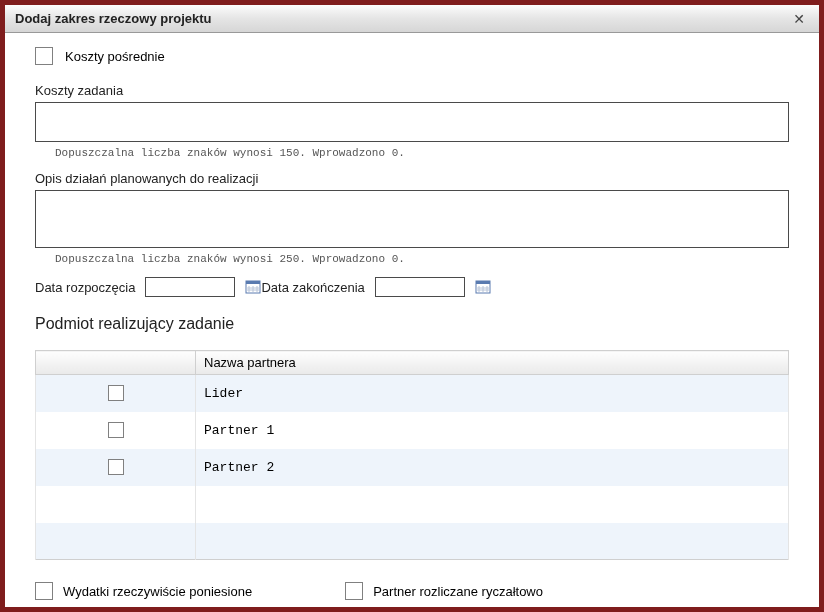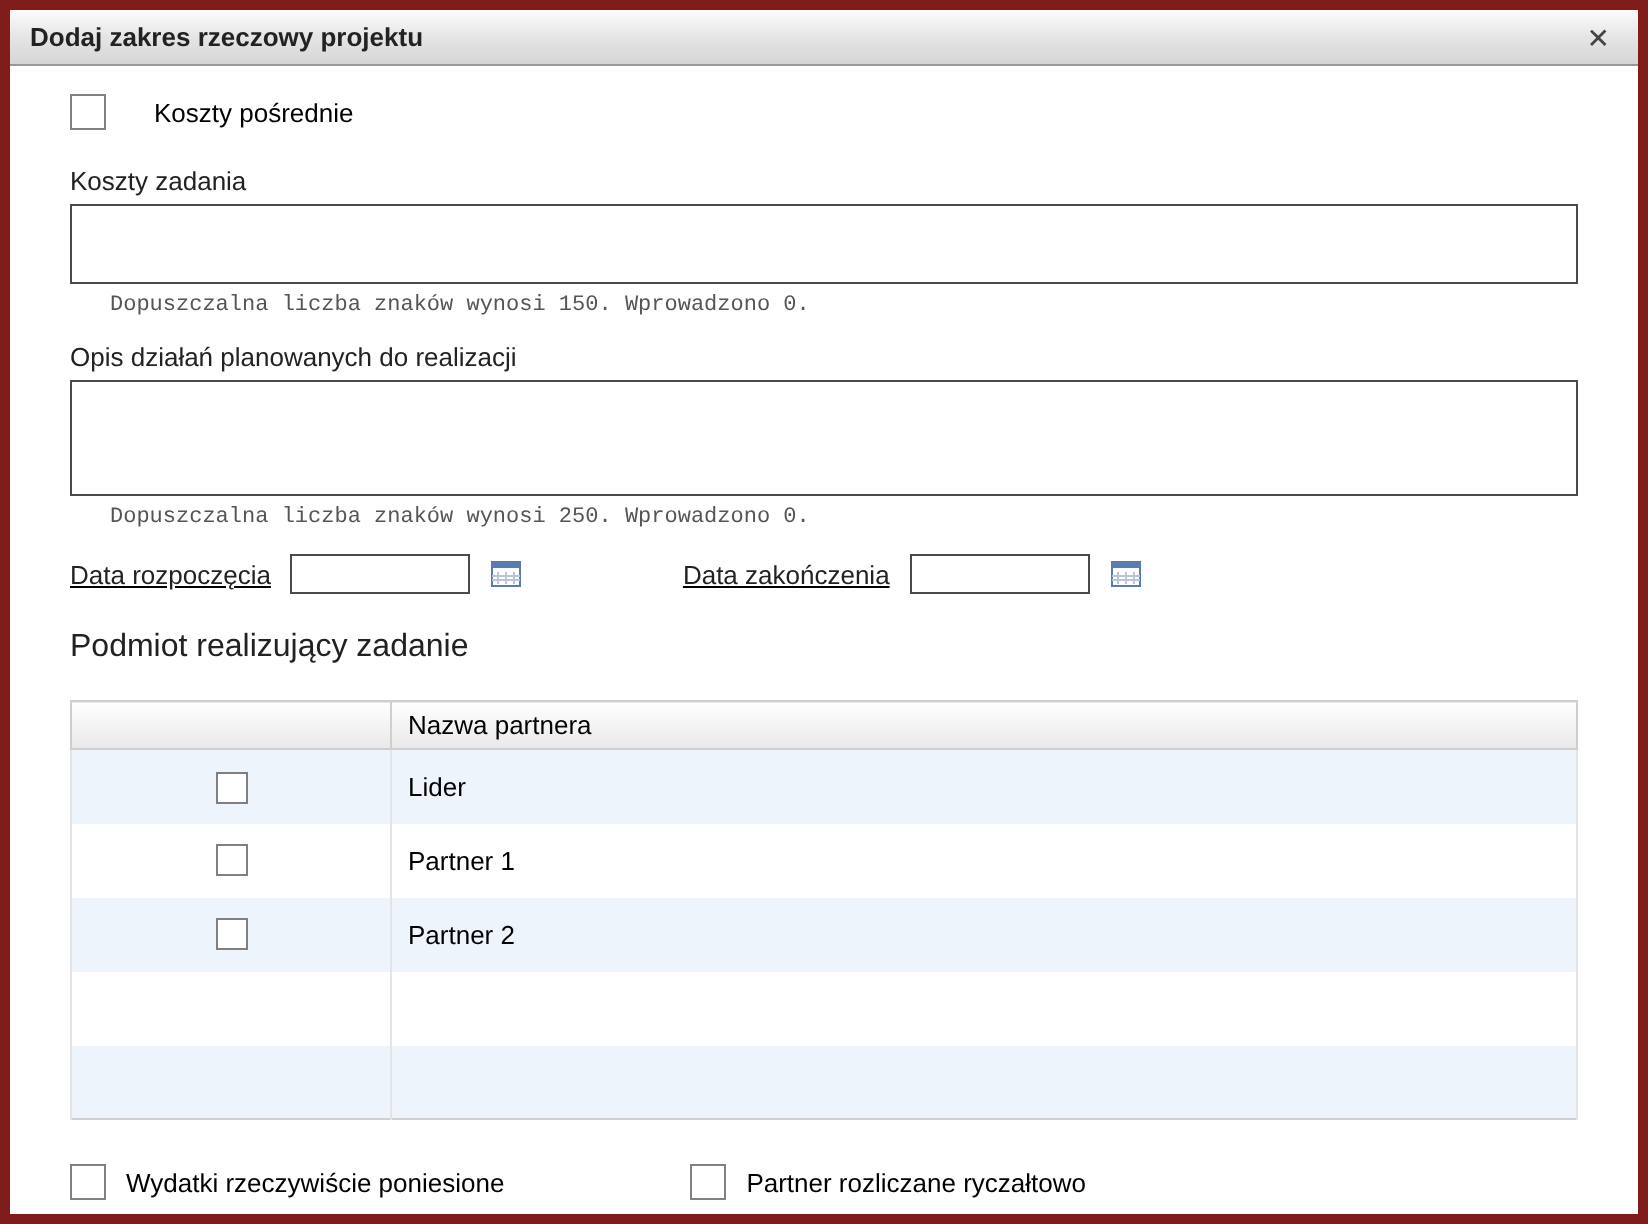--- a/index.html
+++ b/index.html
@@ -20,21 +20,21 @@
   padding: 6px 10px;
   display: flex;
   justify-content: space-between;
   align-items: center;
 }
 .titlebar-title { font-weight: bold; font-size: 13px; color: #222; }
 .titlebar-close { font-size: 14px; color: #444; cursor: pointer; line-height: 1; padding: 0 4px; }
 
 .body { padding: 14px 30px 10px 30px; flex: 1; overflow: auto; }
 
-.chk-row { display: flex; align-items: center; gap: 24px; margin-bottom: 18px; }
+.chk-row { display: flex; align-items: center; gap: 12px; margin-bottom: 18px; }
 .chk {
   width: 18px; height: 18px;
   border: 1px solid #808080;
   background: #fff;
   display: inline-block;
   cursor: pointer;
 }
 
 .label { font-size: 13px; color: #222; margin-bottom: 4px; display: block; }
 
@@ -52,21 +52,21 @@
 
 .hint {
   font-family: "Courier New", monospace;
   font-size: 11px;
   color: #555;
   margin-top: 2px;
   margin-bottom: 12px;
   padding-left: 20px;
 }
 
-.dates-row { display: flex; gap: 80px; margin-bottom: 18px; text-decoration: underline; }
+.dates-row { display: flex; margin-bottom: 18px; }
 .date-field { display: flex; align-items: center; gap: 10px; }
 .date-input {
   width: 90px; height: 20px;
   border: 1px solid #4a4a4a;
   background: #fff;
   padding: 2px 4px;
   font-family: inherit;
   font-size: 12px;
 }
 .cal-icon {
@@ -91,20 +91,21 @@
   padding: 4px 8px;
   font-size: 13px;
   height: 24px;
 }
 .grid td {
   border-left: 1px solid #e4e4e4;
   border-right: 1px solid #e4e4e4;
   padding: 4px 8px;
   font-size: 13px;
   height: 37px;
+  font-family: Liberation Mono, monospace;
 }
 .grid tbody tr:nth-child(odd) { background: #eef4fb; }
 .grid tbody tr:nth-child(even) { background: #ffffff; }
 .grid .col-chk { width: 160px; text-align: center; }
 .grid .chk-cell { text-align: center; }
 .grid .chk-cell .chk { width: 16px; height: 16px; vertical-align: middle; }
 
 .grid-wrap { margin-bottom: 22px; }
 
 .expense-row { display: flex; gap: 93px; margin-bottom: 18px; }

